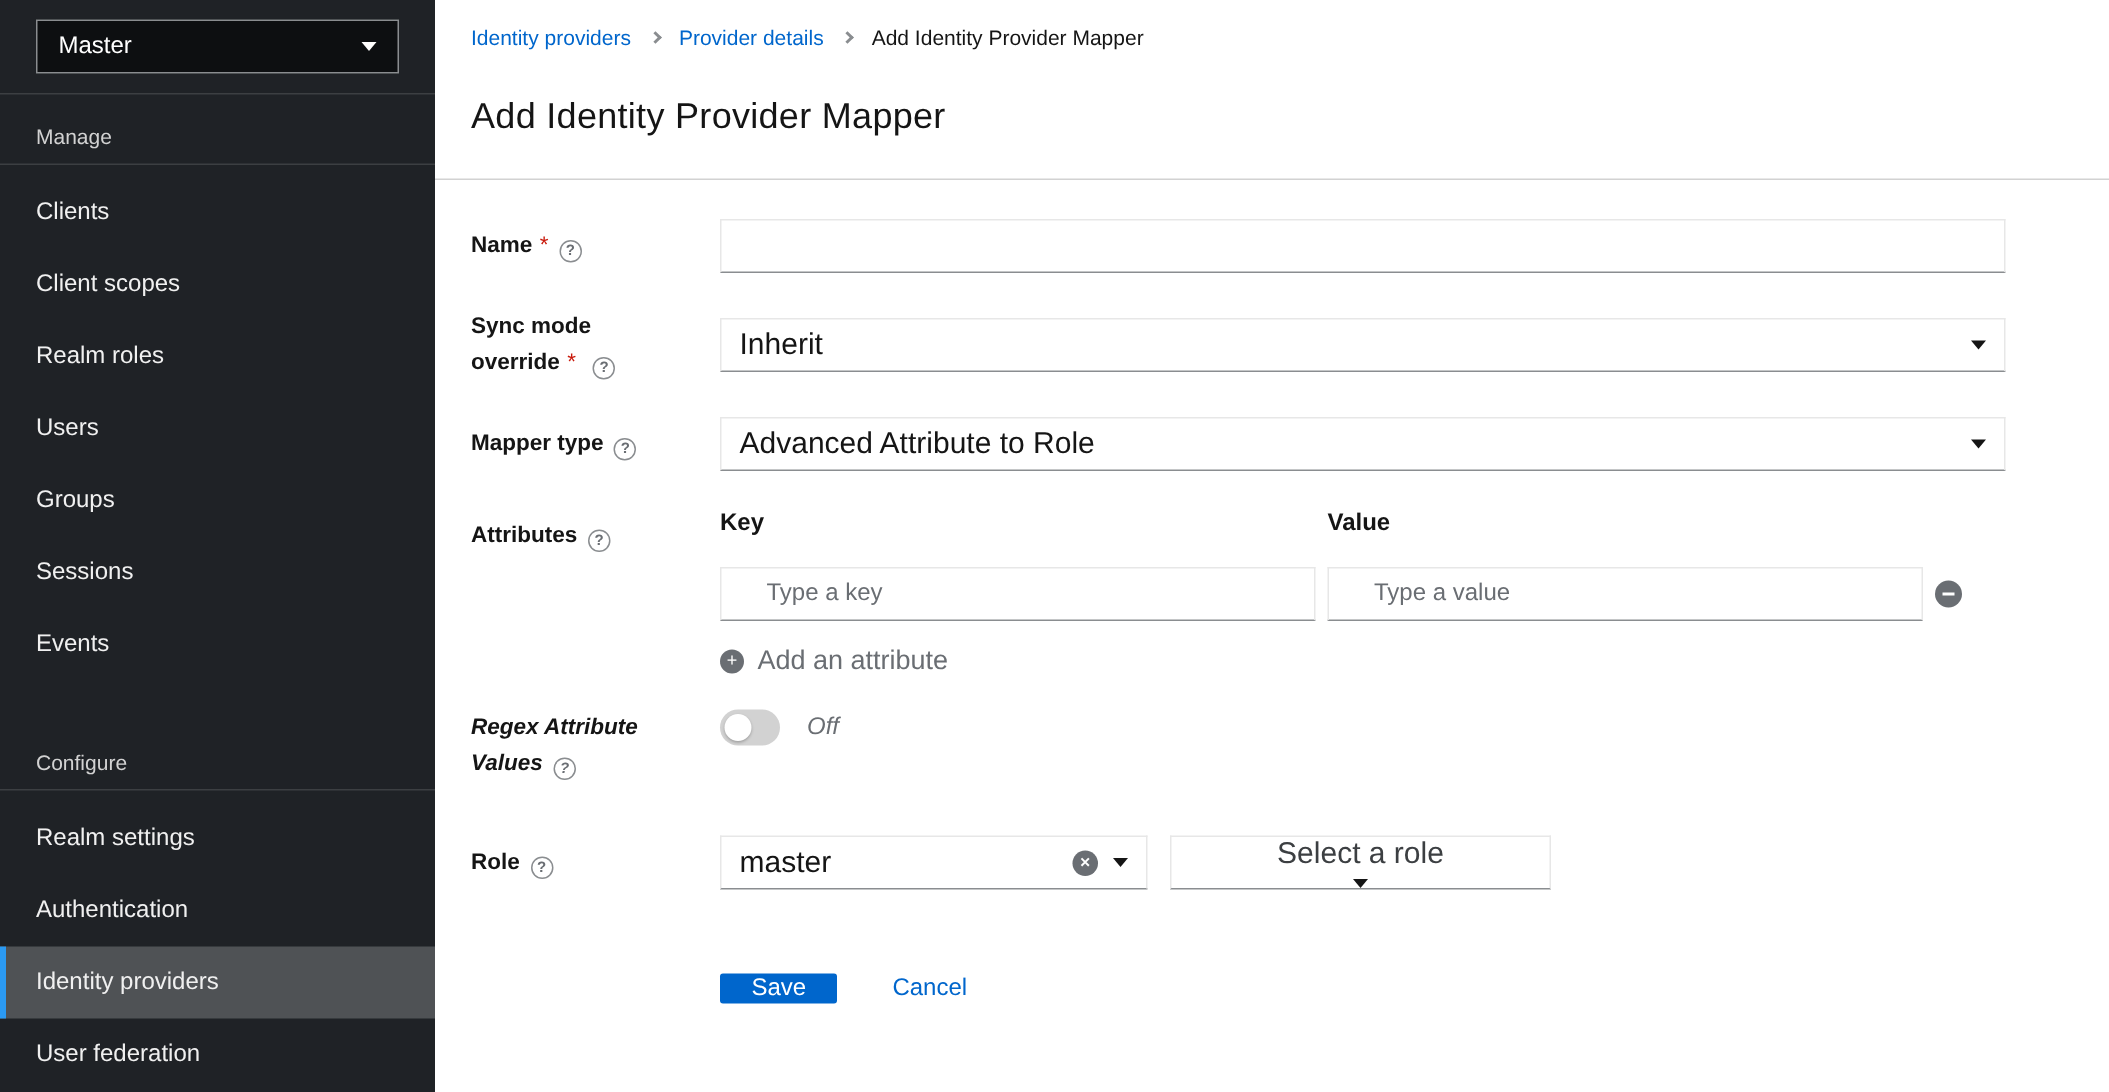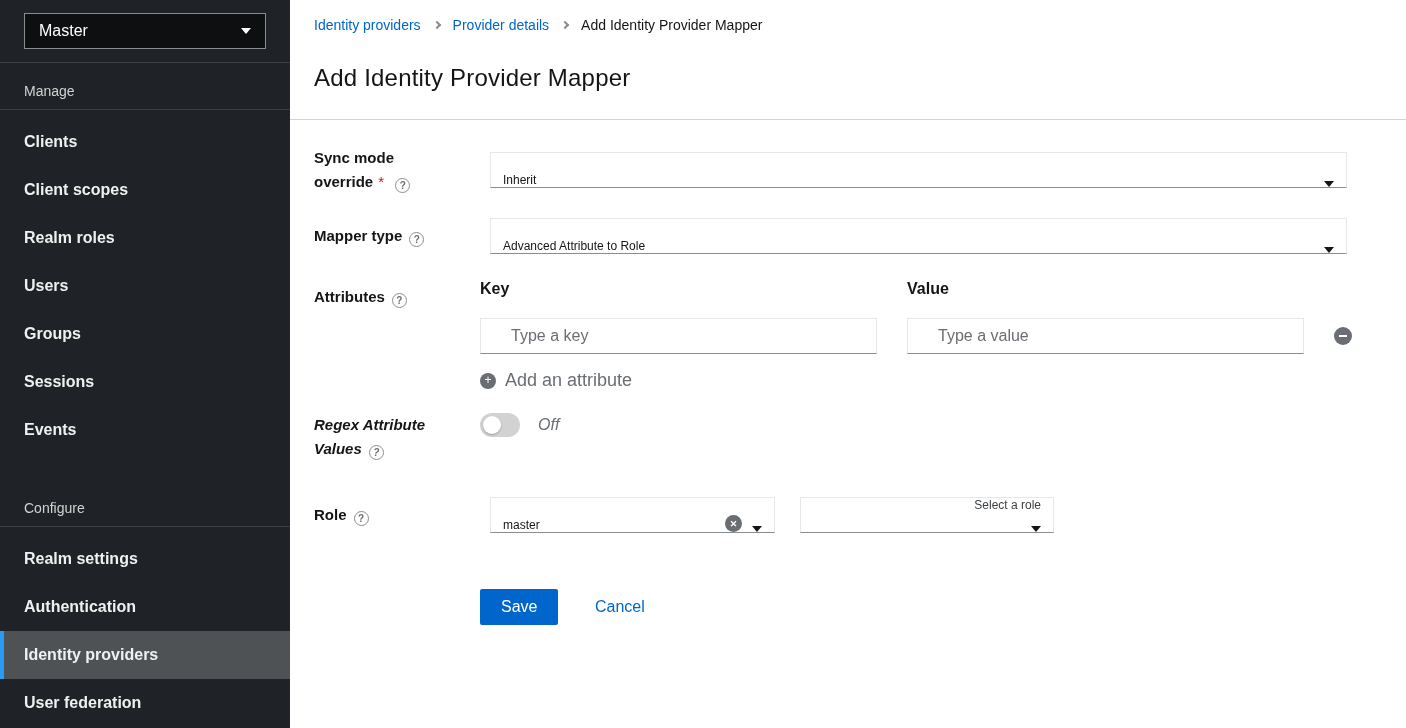--- a/index.html
+++ b/index.html
@@ -52,21 +52,20 @@
     padding: 20px 24px 10px;
     border-bottom: 1px solid #3c3f42;
   }
   .nav-list { list-style: none; padding: 8px 0; }
   .nav-item {
     padding: 13px 24px;
     font-size: 16px;
     color: #f0f0f0;
     cursor: pointer;
     line-height: 22px;
-    font-weight: bold;
   }
   .nav-item.active {
     background: #4f5255;
     border-left: 4px solid #2b9af3;
     padding-left: 20px;
   }
   .nav-section + .nav-section { margin-top: 18px; }
 
   
   .main { flex: 1; background: #fff; }
@@ -139,36 +138,35 @@
     background: #fff;
   }
   .text-input::placeholder { color: #6a6e73; opacity: 1; }
 
   .select-box {
     height: 36px;
     border: 1px solid #e7e7e7;
     border-bottom: 1px solid #8a8d90;
     background: #fff;
     display: flex;
-    align-items: flex-end;
+    align-items: center;
     padding: 0 12px;
-    font-size: 12px;
+    font-size: 20px;
     color: #151515;
     cursor: pointer;
     position: relative;
-    margin-left: 10px;
   }
   .select-box .select-value { flex: 1; }
   .select-box.full { width: 100%; }
 
   
   .attr-grid {
     display: grid;
     grid-template-columns: 397px 397px 28px;
-    column-gap: 30px;
+    column-gap: 8px;
     align-items: center;
   }
   .attr-header {
     font-size: 16px;
     font-weight: 700;
     color: #151515;
     margin-bottom: 20px;
   }
   .attr-label-cell { padding-top: 5px; }
   .icon-circle {
@@ -227,21 +225,21 @@
   
   .role-row-controls { display: flex; align-items: center; gap: 15px; }
   .role-typeahead { width: 285px; gap: 10px; }
   .role-typeahead .select-value { color: #151515; }
   .role-select { width: 254px; flex-direction: column; }
   .role-select .select-value { color: #3c3f42; }
 
   
   .actions-row { margin-top: 56px; margin-bottom: 0; }
   .save-btn {
-    height: 36px;
+    height: 20px;
     padding: 0 21px;
     background: #0066cc;
     color: #fff;
     border: none;
     border-radius: 2px;
     font-family: inherit;
     font-size: 16px;
     cursor: pointer;
   }
   .cancel-link {
@@ -294,20 +292,26 @@
       <span class="bc-sep"></span>
       <a>Provider details</a>
       <span class="bc-sep"></span>
       <span class="bc-current">Add Identity Provider Mapper</span>
     </nav>
     <h1 class="page-title">Add Identity Provider Mapper</h1>
   </div>
 
   <form class="form-area">
 
+    <div class="form-row">
+      <div class="field-label">
+        <span>Name</span><span class="req">*</span><span class="help-icon"></span>
+      </div>
+      <input class="text-input" type="text" value="" style="">
+    </div>
 
     <div class="form-row">
       <div class="field-label">
         <span>Sync mode override</span><span class="req">*</span> <span class="help-icon"></span>
       </div>
       <div class="select-box full">
         <span class="select-value">Inherit</span>
         <span class="caret-down"></span>
       </div>
     </div>

